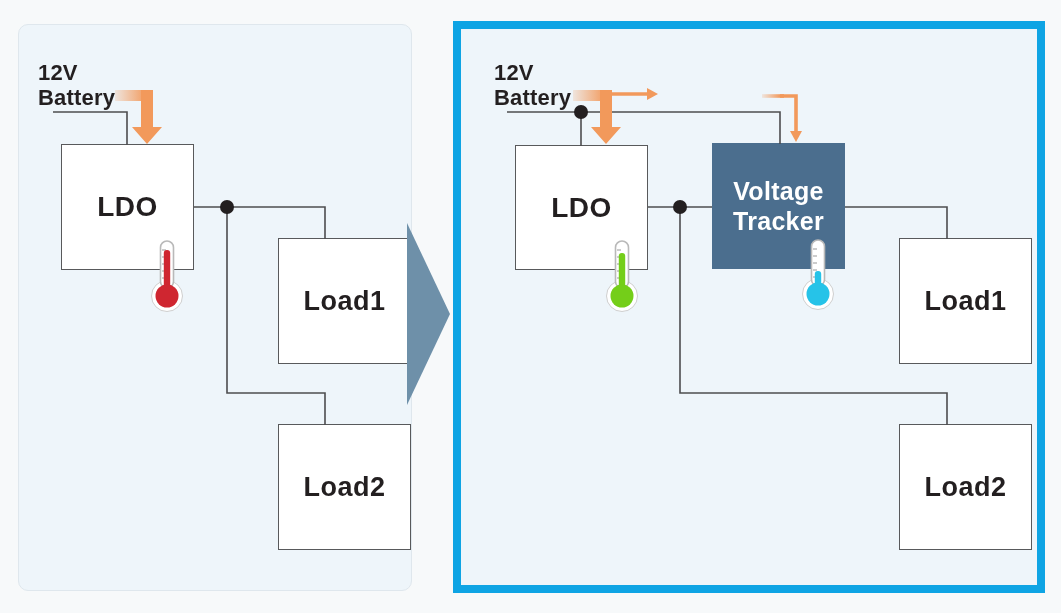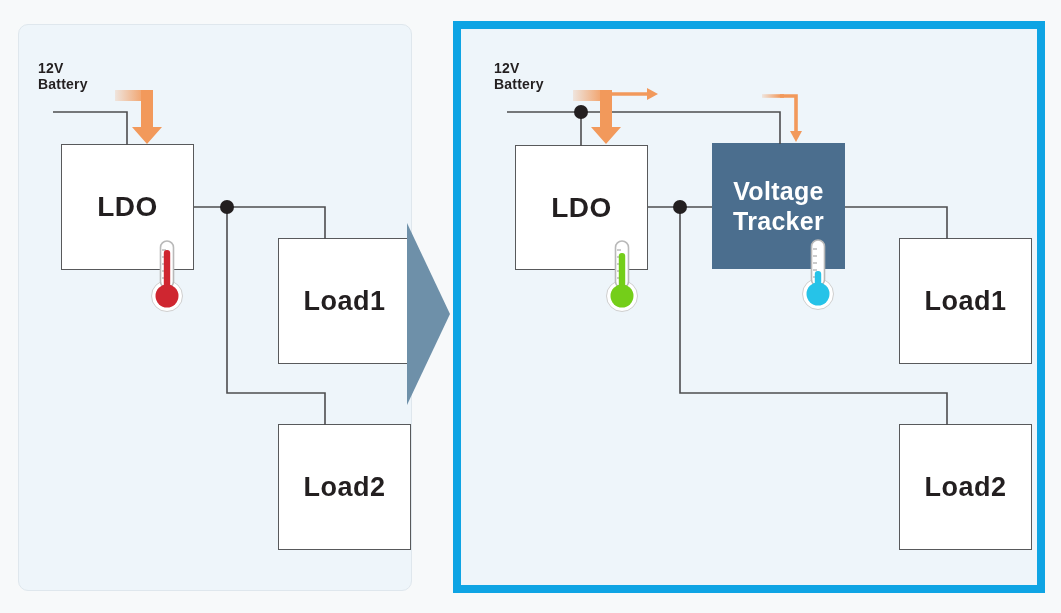--- a/index.html
+++ b/index.html
@@ -15,21 +15,21 @@
   .panel{position:absolute;z-index:1;background:var(--panel-bg);}
   .panel-before{left:18px;top:24px;width:394px;height:567px;border:1px solid var(--panel-border);border-radius:10px;}
   .panel-after{left:453px;top:21px;width:592px;height:572px;border:8px solid var(--highlight-border);}
   .box{position:absolute;z-index:2;background:var(--box-bg);border:1.5px solid var(--box-border);
        display:flex;align-items:center;justify-content:center;font-weight:bold;
        color:var(--text);letter-spacing:.5px;text-align:center;}
   .box.big-label{font-size:28px;}
   .box.load-label{font-size:27px;margin-left:19px;}
   .tracker{background:var(--tracker-bg);border:none;color:var(--tracker-text);
        font-size:25px;line-height:1.22;text-align:center;white-space:pre-line;letter-spacing:.3px;}
-  .battery-label{position:absolute;z-index:2;font-weight:bold;font-size:14px;line-height:1.13;
+  .battery-label{position:absolute;z-index:2;font-weight:bold;font-size:22px;line-height:1.13;
        color:var(--text);white-space:pre-line;letter-spacing:.2px;}
   .overlay{position:absolute;left:0;top:0;z-index:3;pointer-events:none;}
 </style>
 </head>
 <body>
 
 <div class="stage">
 
   <section class="panel panel-before"></section>
   <section class="panel panel-after"></section>

